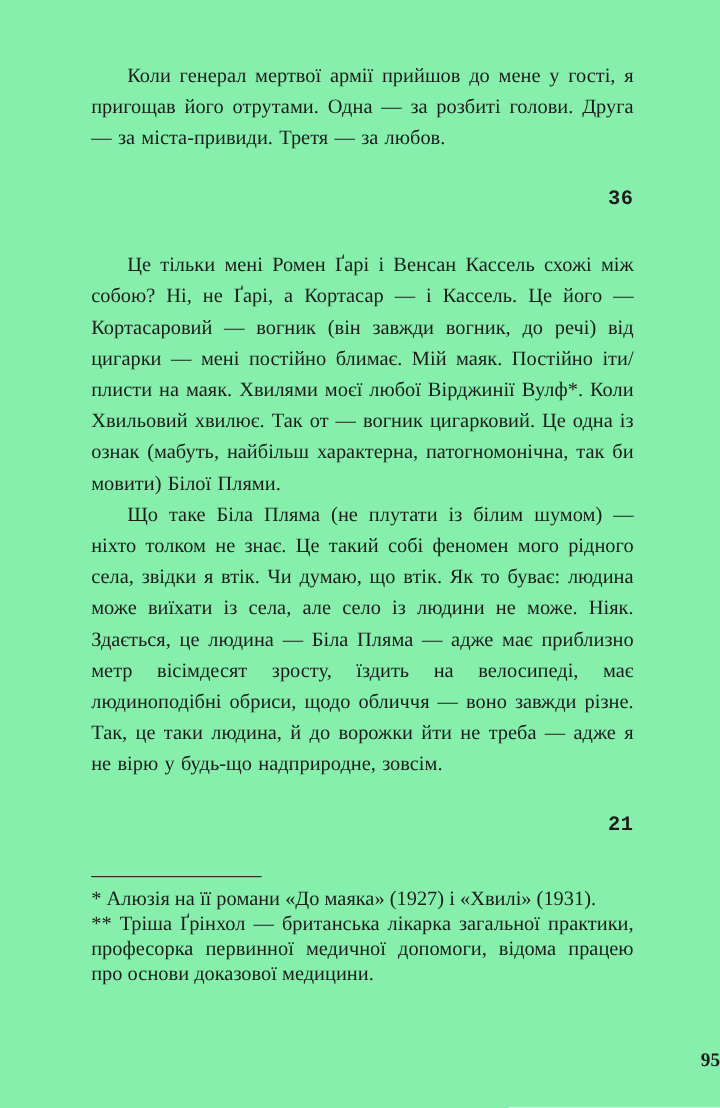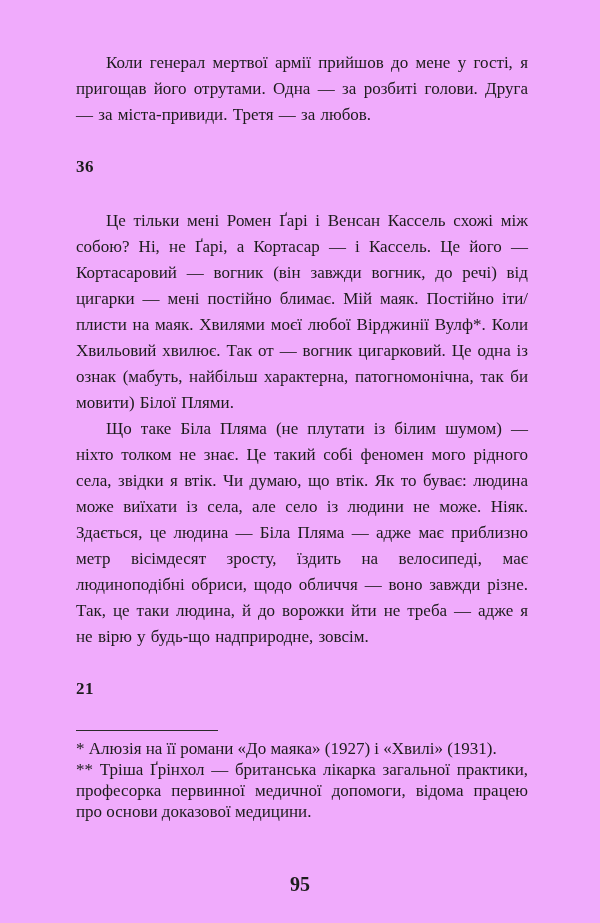--- a/index.html
+++ b/index.html
@@ -5,62 +5,63 @@
   html, body {
     margin: 0;
     padding: 0;
     background: #ffffff;
   }
   .page {
     position: relative;
     width: 600px;
     height: 923px;
     margin: 0 auto;
-    background: #f0abfc;
+    background: #86efac;
     color: #1c1c1c;
     font-family: "Liberation Serif", "DejaVu Serif", serif;
     font-size: 17px;
     line-height: 26px;
     box-sizing: border-box;
     padding: 50px 72px 0 76px;
     overflow: hidden;
   }
   .body-text {
     margin: 0;
     text-align: justify;
     text-indent: 30px;
     word-spacing: 1px;
   }
   .section-number {
     margin: 26px 0 28px 0;
-    text-align: left;
+    text-align: right;
     font-size: 17px;
     font-weight: 700;
     letter-spacing: 0.5px;
+    font-family: Liberation Mono, monospace;
   }
   .footnote-separator {
     width: 142px;
     height: 0;
     border-top: 1px solid #2a2a2a;
     margin: 12px 0 7px 0;
   }
   .footnotes p {
     margin: 0;
     text-align: justify;
     text-indent: 0;
     font-size: 17px;
     line-height: 21px;
   }
   .page-number {
     position: absolute;
     left: 0;
     right: 0;
     bottom: 26px;
-    text-align: center;
-    font-size: 20px;
+    text-align: right;
+    font-size: 16px;
     font-weight: 700;
   }
 </style>
 </head>
 <body>
 
 <div class="page">
 
   <p class="body-text">Коли генерал мертвої армії прийшов до мене у гості, я пригощав його отрутами. Одна — за розбиті голови. Друга — за міста-привиди. Третя — за любов.</p>
 

